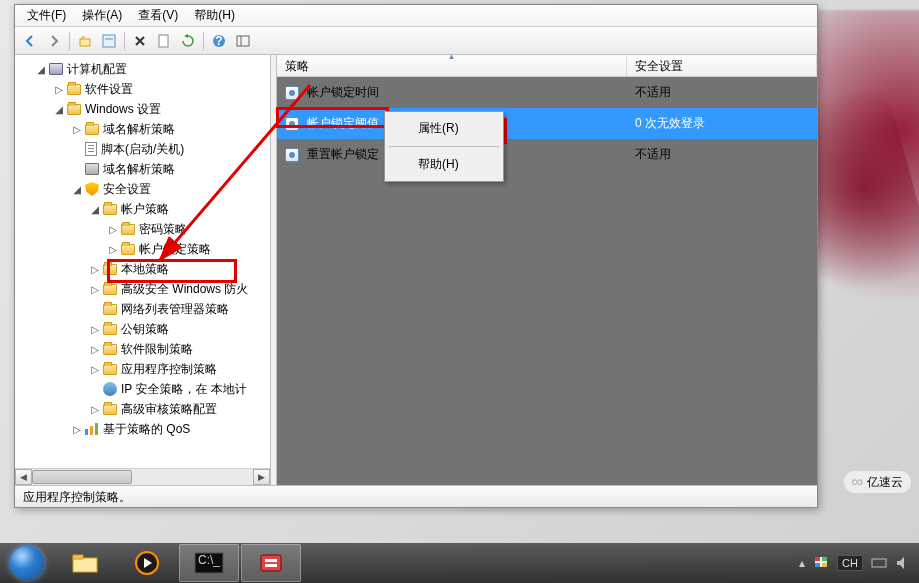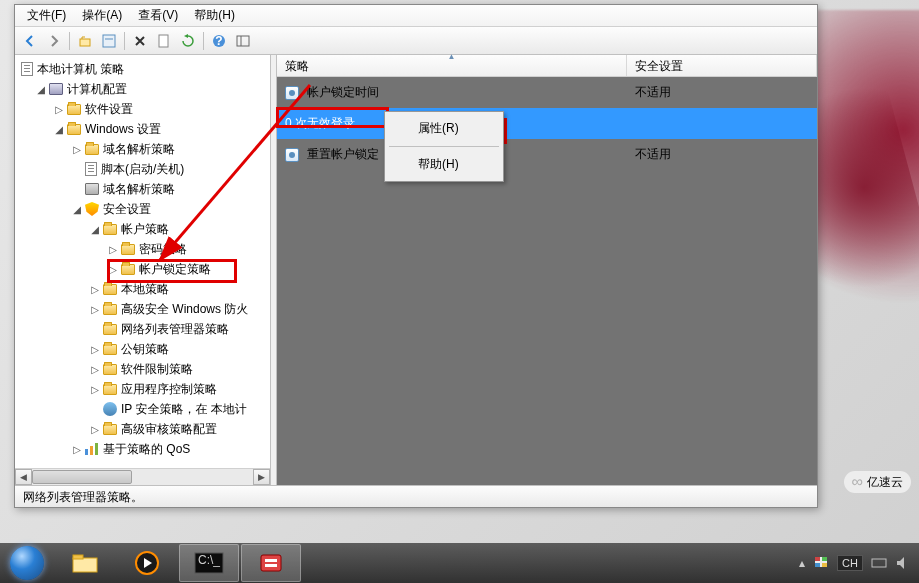--- a/index.html
+++ b/index.html
@@ -160,24 +160,20 @@
           <rect x="2" y="3" width="12" height="10" fill="none" stroke="#666"></rect>
           <line x1="6" y1="3" x2="6" y2="13" stroke="#666"></line>
         </svg>
       </div>
   </div>
 
   <div class="content">
 
     <div class="tree-panel">
       <div class="tree">
-        <div class="tree-node" style="padding-left:4px">
-          <span class="icon-script"></span>
-          <span>本地计算机 策略</span>
-        </div>
         <div class="tree-node" style="padding-left:18px">
           <span class="toggle">◢</span>
           <span class="icon-computer"></span>
           <span>计算机配置</span>
         </div>
         <div class="tree-node" style="padding-left:36px">
           <span class="toggle">▷</span>
           <span class="icon-folder"></span>
           <span>软件设置</span>
         </div>
@@ -281,40 +277,44 @@
       </div>
       <div class="list-body">
         <div class="row">
           <div class="cell cell1">
               <span class="icon-policy"></span>
               <span>帐户锁定时间</span>
             </div>
           <div class="cell cell2">不适用</div>
         </div>
         <div class="row selected">
+          <div class="cell cell1">
+              <span class="icon-policy"></span>
+              <span>帐户锁定阈值</span>
+            </div>
           <div class="cell cell2">0 次无效登录</div>
         </div>
         <div class="row">
           <div class="cell cell1">
               <span class="icon-policy"></span>
               <span>重置帐户锁定</span>
             </div>
           <div class="cell cell2">不适用</div>
         </div>
 
         <div class="ctx-menu" style="left:107px; top:34px; width:120px;">
           <div class="ctx-item">属性(R)</div>
           <div class="ctx-sep"></div>
           <div class="ctx-item">帮助(H)</div>
         </div>
       </div>
     </div>
   </div>
 
-  <div class="statusbar">网络列表管理器策略。</div>
+  <div class="statusbar">应用程序控制策略。</div>
 
   <div class="annot-box" style="left:92px; top:254px; width:130px; height:24px;"></div>
   <div class="annot-box" style="left:261px; top:102px; width:113px; height:21px;"></div>
   <div class="annot-box" style="left:374px; top:113px; width:118px; height:26px;"></div>
   <svg class="annot-arrow" style="left:130px; top:70px; width:180px; height:200px;">
     <defs>
         <marker id="ah" markerWidth="10" markerHeight="10" refX="8" refY="3" orient="auto">
           <path d="M0,0 L0,6 L9,3 Z" fill="#e00000"></path>
         </marker>
       </defs>

